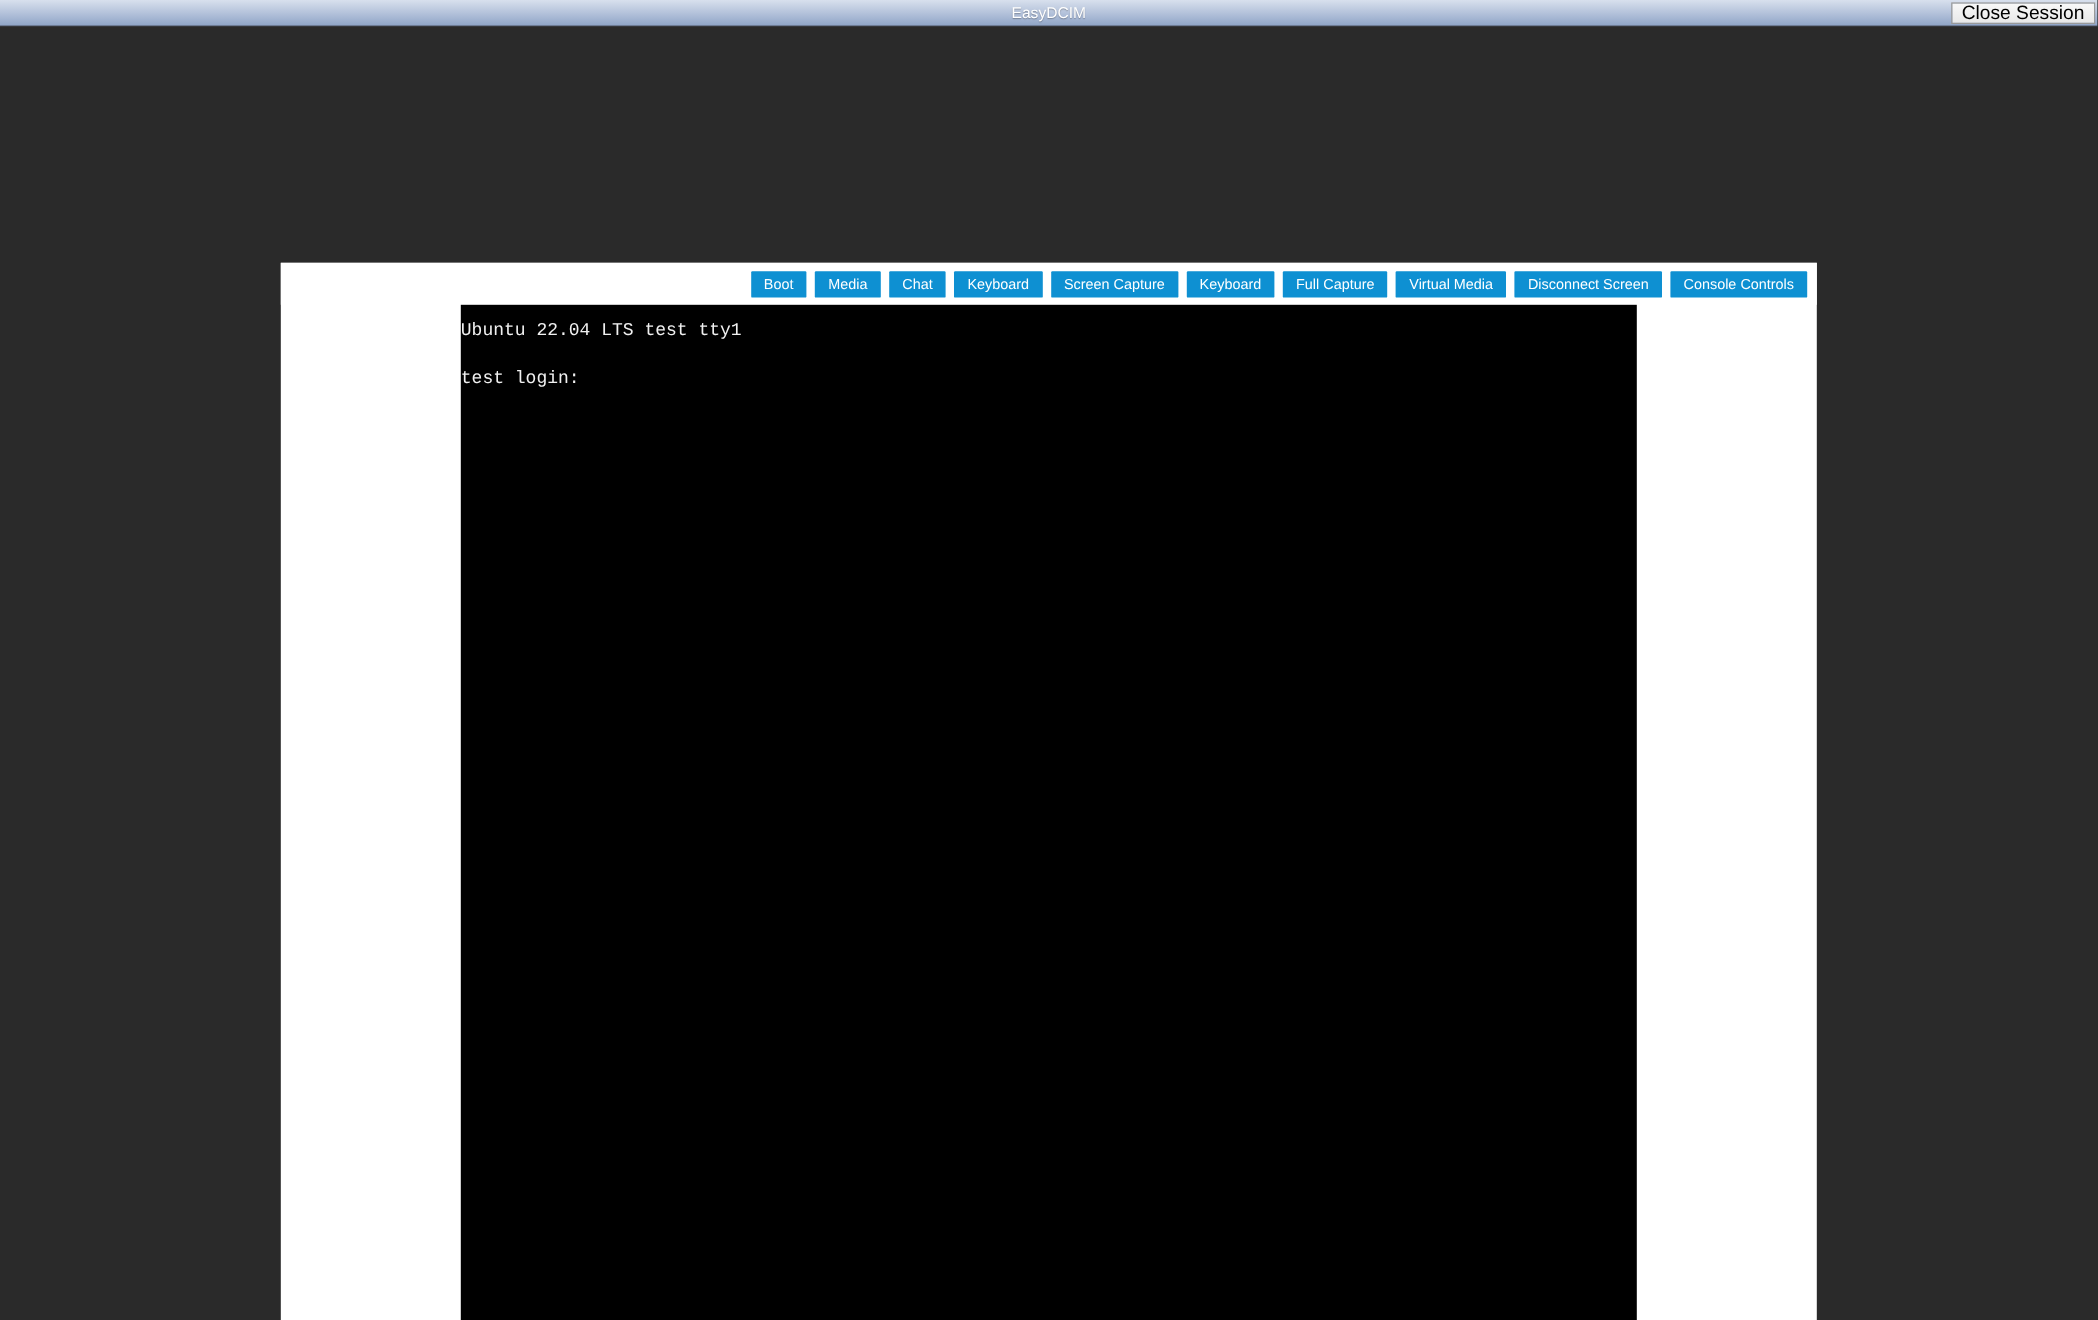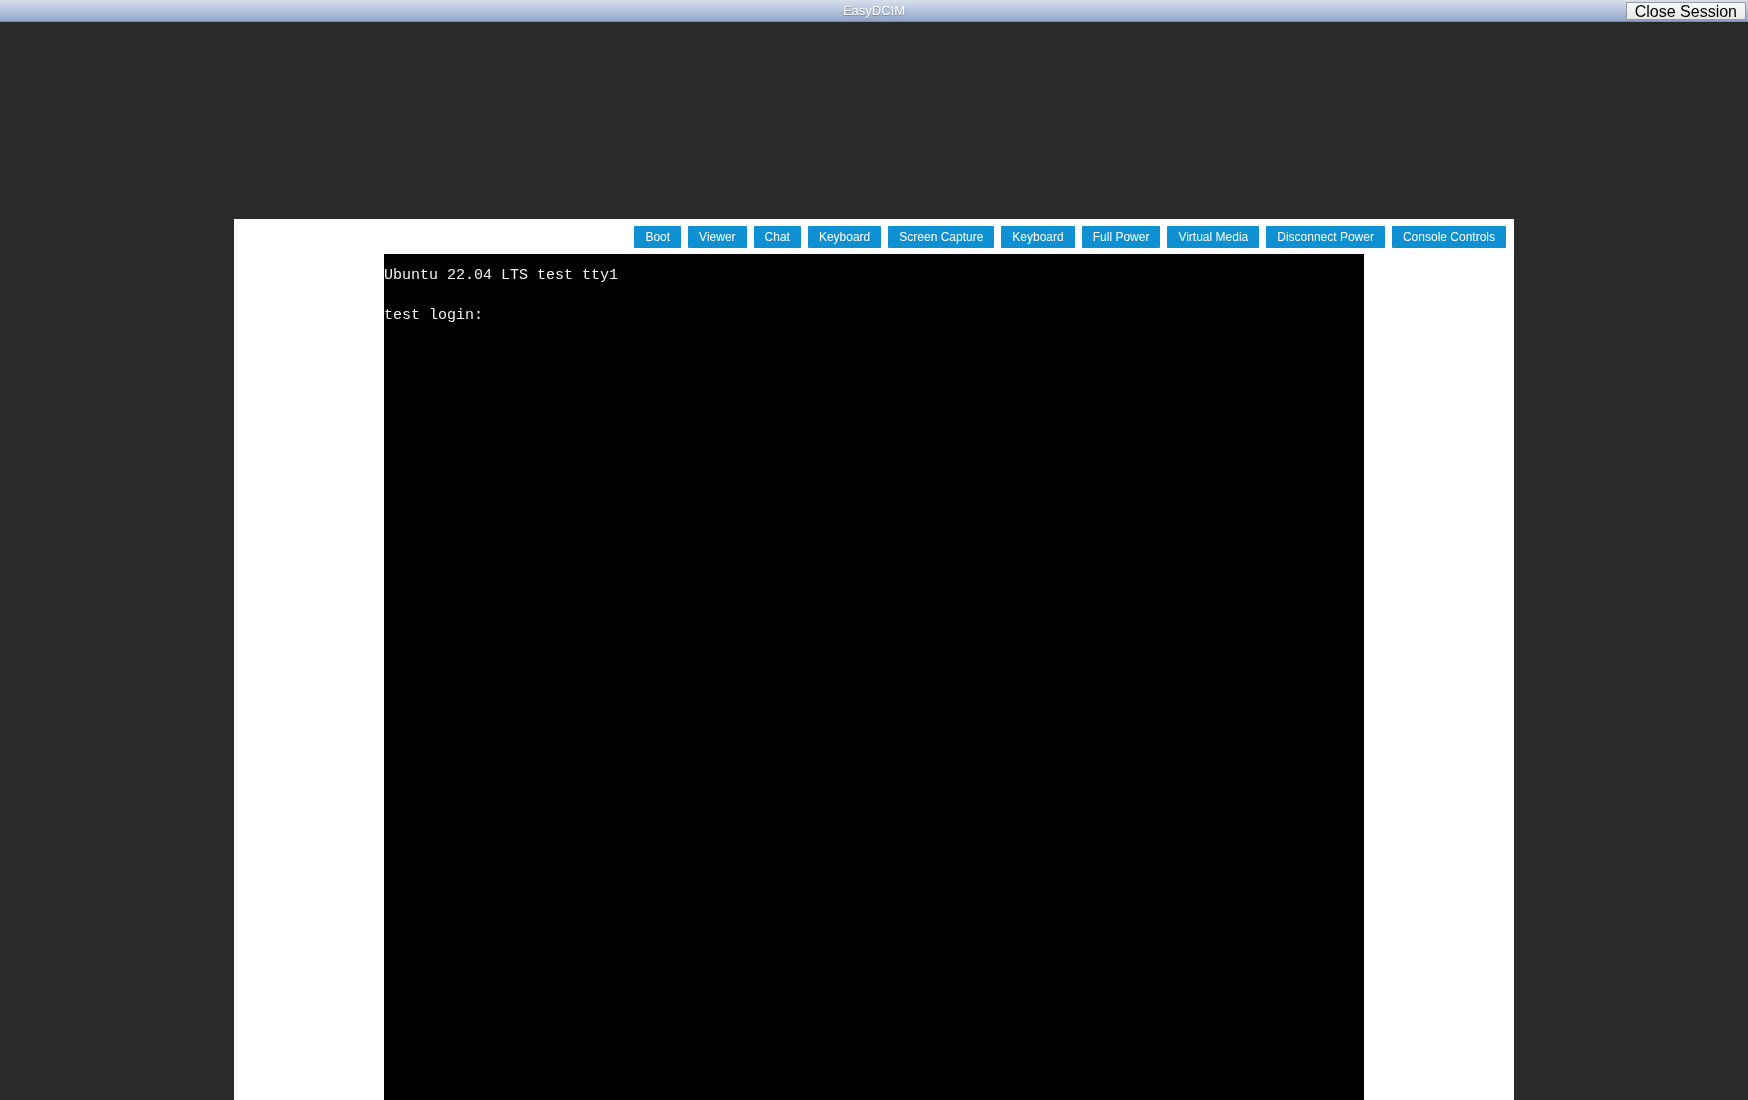--- a/index.html
+++ b/index.html
@@ -112,28 +112,28 @@
 
 <div class="title-bar">
   <span class="title-text">EasyDCIM</span>
   <button class="close-session-button">Close Session</button>
 </div>
 
 <div class="main-area">
   <div class="console-container">
     <div class="toolbar">
       <button class="toolbar-button">Boot</button>
-      <button class="toolbar-button">Viewer</button>
+      <button class="toolbar-button">Media</button>
       <button class="toolbar-button">Chat</button>
       <button class="toolbar-button">Keyboard</button>
       <button class="toolbar-button">Screen Capture</button>
       <button class="toolbar-button">Keyboard</button>
-      <button class="toolbar-button">Full Power</button>
+      <button class="toolbar-button">Full Capture</button>
       <button class="toolbar-button">Virtual Media</button>
-      <button class="toolbar-button">Disconnect Power</button>
+      <button class="toolbar-button">Disconnect Screen</button>
       <button class="toolbar-button">Console Controls</button>
     </div>
     <div class="terminal-area">
       <span class="terminal-line">Ubuntu 22.04 LTS test tty1</span>
       <div class="terminal-blank-line"></div>
       <span class="terminal-line">test login:</span>
     </div>
   </div>
 </div>
 

